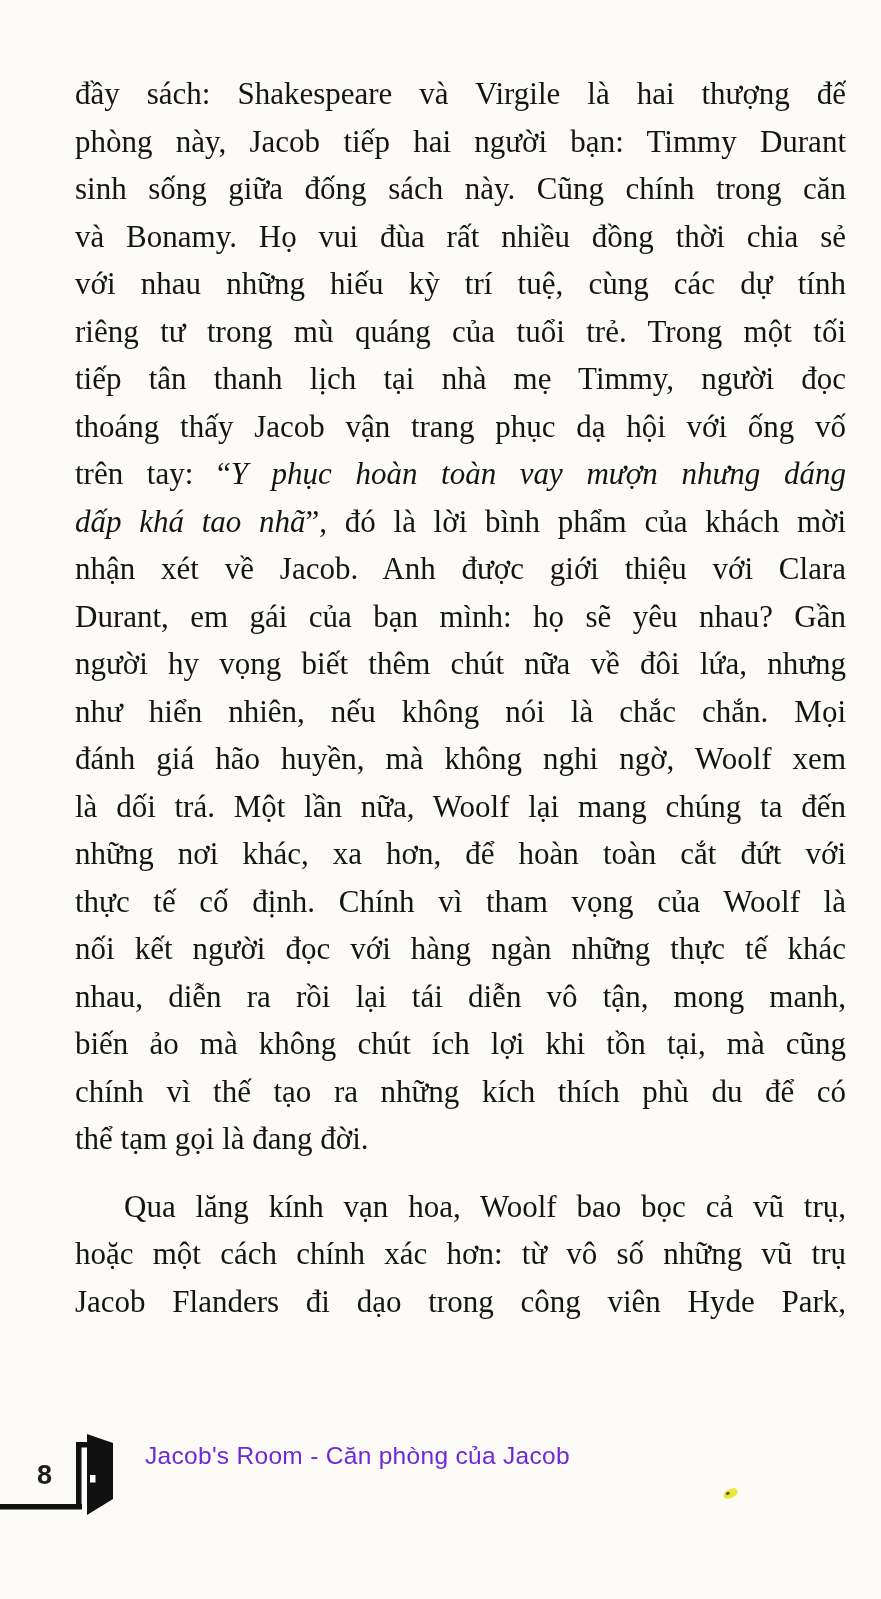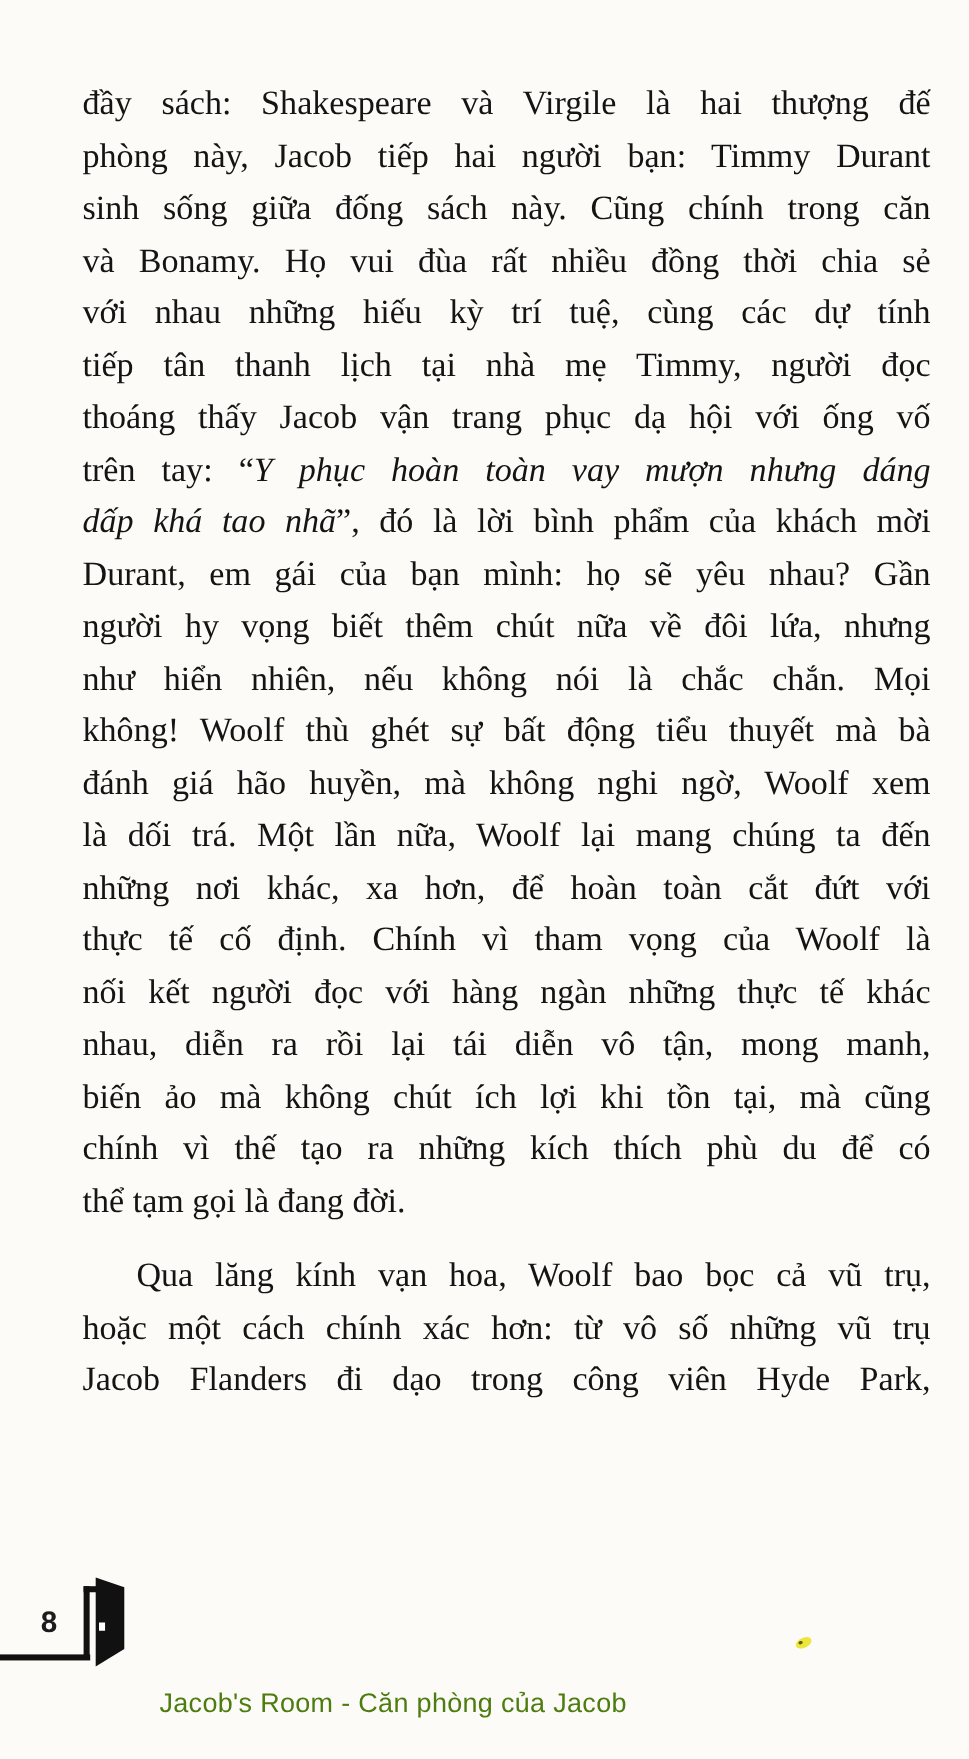--- a/index.html
+++ b/index.html
@@ -58,26 +58,26 @@
     color: #1c1c1c;
   }
   .door-icon {
     position: absolute;
     left: 0;
     top: 1425px;
   }
   .book-title {
     position: absolute;
     left: 145px;
-    top: 1537px;
+    top: 1444px;
     font-family: "Liberation Sans", sans-serif;
     font-size: 24.5px;
     line-height: 1;
     letter-spacing: 0.3px;
-    color: #4d7c0f;
+    color: #6d28d9;
   }
   
   .artifact {
     position: absolute;
     left: 723px;
     top: 1489px;
     width: 15px;
     height: 9px;
     border-radius: 60% 40% 55% 45%;
     transform: rotate(-18deg);
@@ -97,28 +97,29 @@
 
 <div class="page">
 
   <div class="body-text" style="color: rgb(20, 20, 20);">
       <div class="paragraph">
         <div class="line"><span>đầy sách: Shakespeare và Virgile là hai thượng đế</span></div>
         <div class="line"><span>phòng này, Jacob tiếp hai người bạn: Timmy Durant</span></div>
         <div class="line"><span>sinh sống giữa đống sách này. Cũng chính trong căn</span></div>
         <div class="line"><span>và Bonamy. Họ vui đùa rất nhiều đồng thời chia sẻ</span></div>
         <div class="line"><span>với nhau những hiếu kỳ trí tuệ, cùng các dự tính</span></div>
+        <div class="line"><span>riêng tư trong mù quáng của tuổi trẻ. Trong một tối</span></div>
         <div class="line"><span>tiếp tân thanh lịch tại nhà mẹ Timmy, người đọc</span></div>
         <div class="line"><span>thoáng thấy Jacob vận trang phục dạ hội với ống vố</span></div>
         <div class="line"><span>trên tay: “</span><span class="italic">Y phục hoàn toàn vay mượn nhưng dáng</span></div>
         <div class="line"><span class="italic">dấp khá tao nhã</span><span>”, đó là lời bình phẩm của khách mời</span></div>
+        <div class="line"><span>nhận xét về Jacob. Anh được giới thiệu với Clara</span></div>
         <div class="line"><span>Durant, em gái của bạn mình: họ sẽ yêu nhau? Gần</span></div>
         <div class="line"><span>người hy vọng biết thêm chút nữa về đôi lứa, nhưng</span></div>
         <div class="line"><span>như hiển nhiên, nếu không nói là chắc chắn. Mọi</span></div>
-        <div class="line"><span>không! Woolf thù ghét sự bất động tiểu thuyết mà bà</span></div>
         <div class="line"><span>đánh giá hão huyền, mà không nghi ngờ, Woolf xem</span></div>
         <div class="line"><span>là dối trá. Một lần nữa, Woolf lại mang chúng ta đến</span></div>
         <div class="line"><span>những nơi khác, xa hơn, để hoàn toàn cắt đứt với</span></div>
         <div class="line"><span>thực tế cố định. Chính vì tham vọng của Woolf là</span></div>
         <div class="line"><span>nối kết người đọc với hàng ngàn những thực tế khác</span></div>
         <div class="line"><span>nhau, diễn ra rồi lại tái diễn vô tận, mong manh,</span></div>
         <div class="line"><span>biến ảo mà không chút ích lợi khi tồn tại, mà cũng</span></div>
         <div class="line"><span>chính vì thế tạo ra những kích thích phù du để có</span></div>
         <div class="line lastline"><span>thể tạm gọi là đang đời.</span></div>
       </div>

